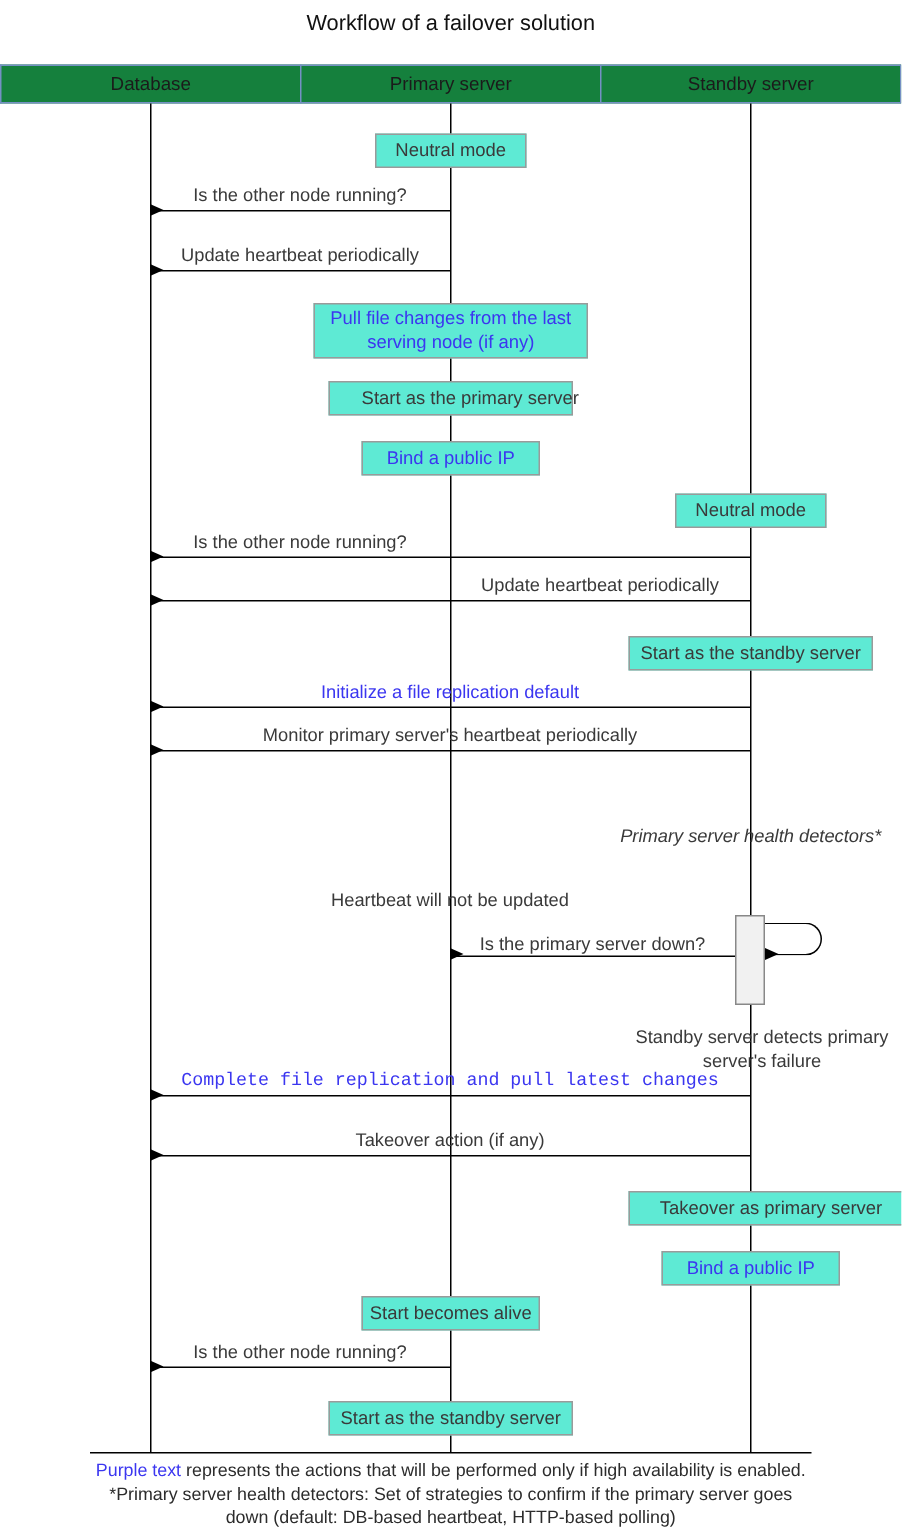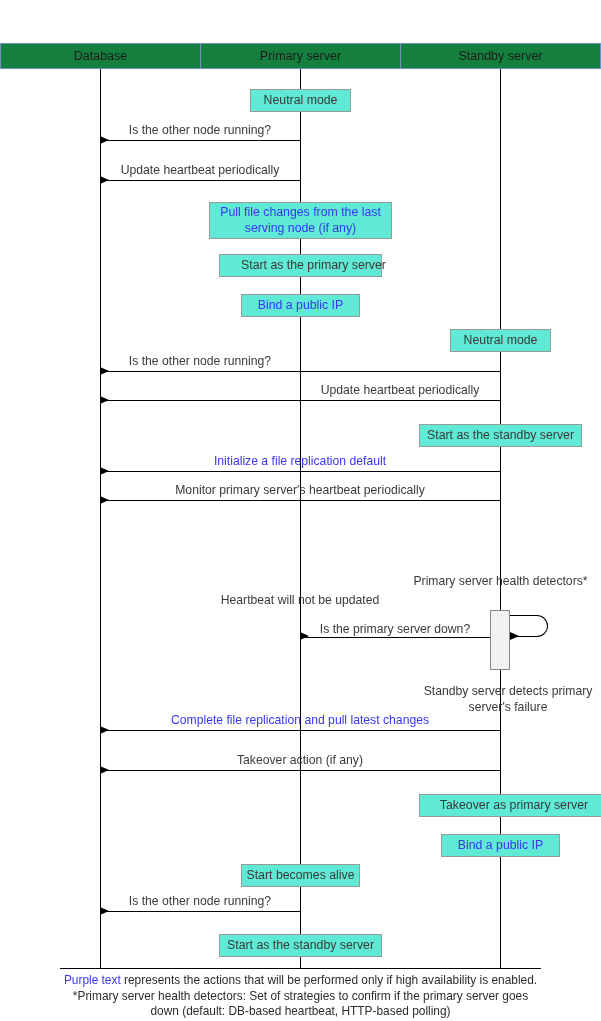--- a/index.html
+++ b/index.html
@@ -145,20 +145,21 @@
     color: #2c2c2c;
     line-height: 1.32;
   }
   .footer .kw { color: #3b36f0; }
 </style>
 </head>
 <body>
 
 <div id="page">
 
+  <div class="diagram-title">Workflow of a failover solution</div>
 
   <div class="actor-band">
     <div class="actor-head">Database</div>
     <div class="actor-head">Primary server</div>
     <div class="actor-head">Standby server</div>
   </div>
 
   <div class="lifeline" style="left:100px;"></div>
   <div class="lifeline" style="left:300px;"></div>
   <div class="lifeline" style="left:500px;"></div>
@@ -203,33 +204,33 @@
   <div class="msg-label purple" style="left:100px; top:454px; width:400px;">Initialize a file replication default</div>
   <div class="msg-line" style="left:100px; top:471px; width:400px;"></div>
   <div class="arrowhead" style="left:100px; top:466.5px; transform:rotate(180deg);"></div>
 
   <div class="msg-label" style="left:100px; top:483px; width:400px;">Monitor primary server's heartbeat periodically</div>
   <div class="msg-line" style="left:100px; top:500px; width:400px;"></div>
   <div class="arrowhead" style="left:100px; top:495.5px; transform:rotate(180deg);"></div>
 
   <div class="free-label" style="left:200px; top:565px; width:200px;margin-top:28px;">Heartbeat will not be updated</div>
 
-  <div class="free-label" style="left:400px; top:574px; width:201px;">Primary server health detectors*</div>
+  <div class="free-label" style="left:400px; top:550px; width:201px;font-style:italic;">Primary server health detectors*</div>
 
   <div class="activation" style="left:490px; top:610px; width:20px; height:60px;"></div>
   <div class="selfloop" style="left:510px; top:615px; width:38px; height:22px;"></div>
   <div class="arrowhead" style="left:510px; top:632px; transform:rotate(180deg);"></div>
 
   <div class="msg-label" style="left:300px; top:622px; width:190px;">Is the primary server down?</div>
   <div class="msg-line" style="left:300px; top:636.5px; width:190px;"></div>
   <div class="arrowhead" style="left:300px; top:632px; transform:rotate(180deg);"></div>
 
   <div class="free-label" style="left:415px; top:684px; width:186px;">Standby server detects primary server's failure</div>
 
-  <div class="msg-label purple" style="left:100px; top:713px; width:400px;">Complete file replication and pull latest changes</div>
+  <div class="msg-label purple" style="left:100px; top:713px; width:400px;font-family:Liberation Mono, monospace;">Complete file replication and pull latest changes</div>
   <div class="msg-line" style="left:100px; top:730px; width:400px;"></div>
   <div class="arrowhead" style="left:100px; top:725.5px; transform:rotate(180deg);"></div>
 
   <div class="msg-label" style="left:100px; top:753px; width:400px;">Takeover action (if any)</div>
   <div class="msg-line" style="left:100px; top:770px; width:400px;"></div>
   <div class="arrowhead" style="left:100px; top:765.5px; transform:rotate(180deg);"></div>
 
   <div class="msg-label" style="left:100px; top:894px; width:200px;">Is the other node running?</div>
   <div class="msg-line" style="left:100px; top:911px; width:200px;"></div>
   <div class="arrowhead" style="left:100px; top:906.5px; transform:rotate(180deg);"></div>

